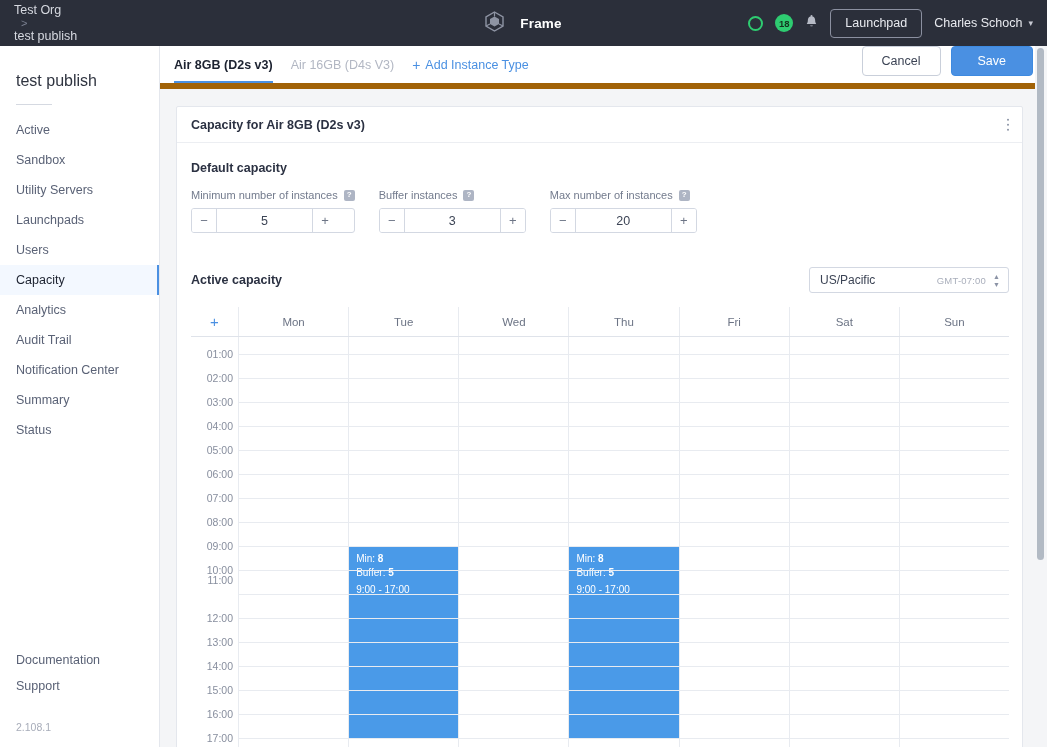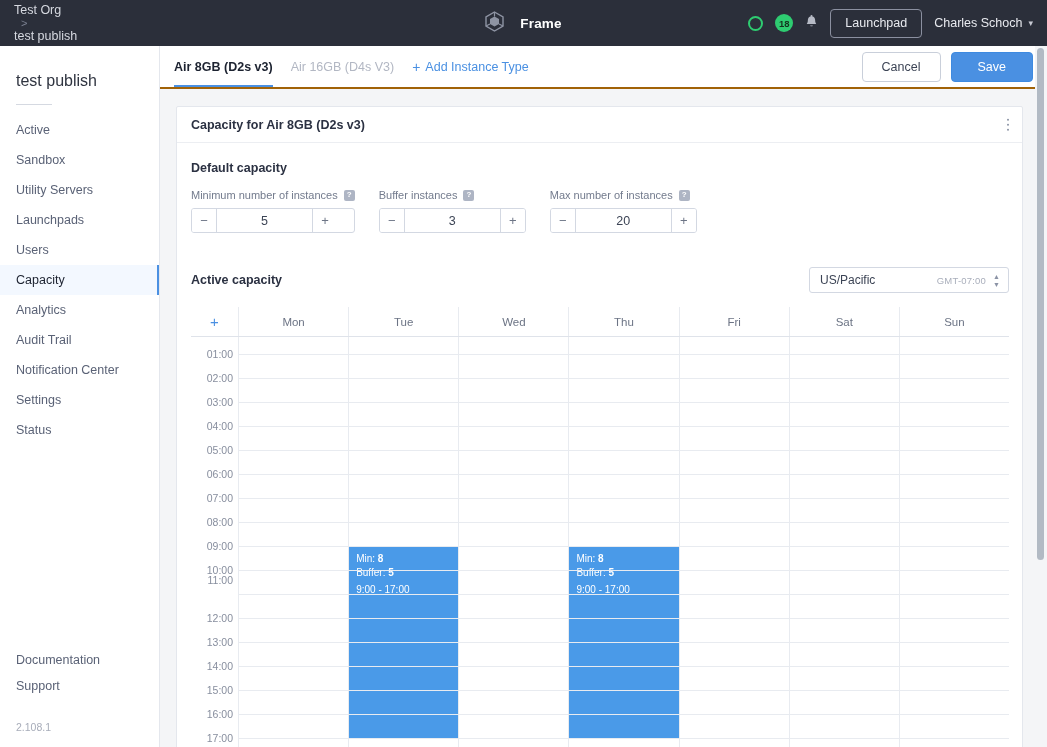--- a/index.html
+++ b/index.html
@@ -109,22 +109,22 @@
   }
 
   
   .main {
     position: absolute; top: 46px; left: 160px;
     width: 887px; height: 701px;
     background: #f4f5f7;
   }
   .subbar {
     height: 43px; background: #ffffff;
-    border-bottom: 2px solid #a16207;
-    display: flex; align-items: center;
+    border-bottom: 6px solid #a16207;
+    display: flex; align-items: flex-start;
     padding: 0 14px 0 14px;
     position: relative;
   }
   .tabs { display: flex; align-items: center; gap: 18px; height: 100%; }
   .tab {
     font-size: 12.5px; height: 100%;
     display: flex; align-items: center;
     cursor: pointer; position: relative;
   }
   .tab.active { color: #1c2230; font-weight: bold; }
@@ -341,21 +341,21 @@
 
   <div class="nav-item">Active</div>
   <div class="nav-item">Sandbox</div>
   <div class="nav-item">Utility Servers</div>
   <div class="nav-item">Launchpads</div>
   <div class="nav-item">Users</div>
   <div class="nav-item active">Capacity</div>
   <div class="nav-item">Analytics</div>
   <div class="nav-item">Audit Trail</div>
   <div class="nav-item">Notification Center</div>
-  <div class="nav-item">Settings</div>
+  <div class="nav-item">Summary</div>
   <div class="nav-item">Status</div>
 
   <div class="sidebar-bottom">
     <div class="foot-link">Documentation</div>
     <div class="foot-link">Support</div>
     <div class="version">2.108.1</div>
   </div>
 </div>
 
 <div class="main">

